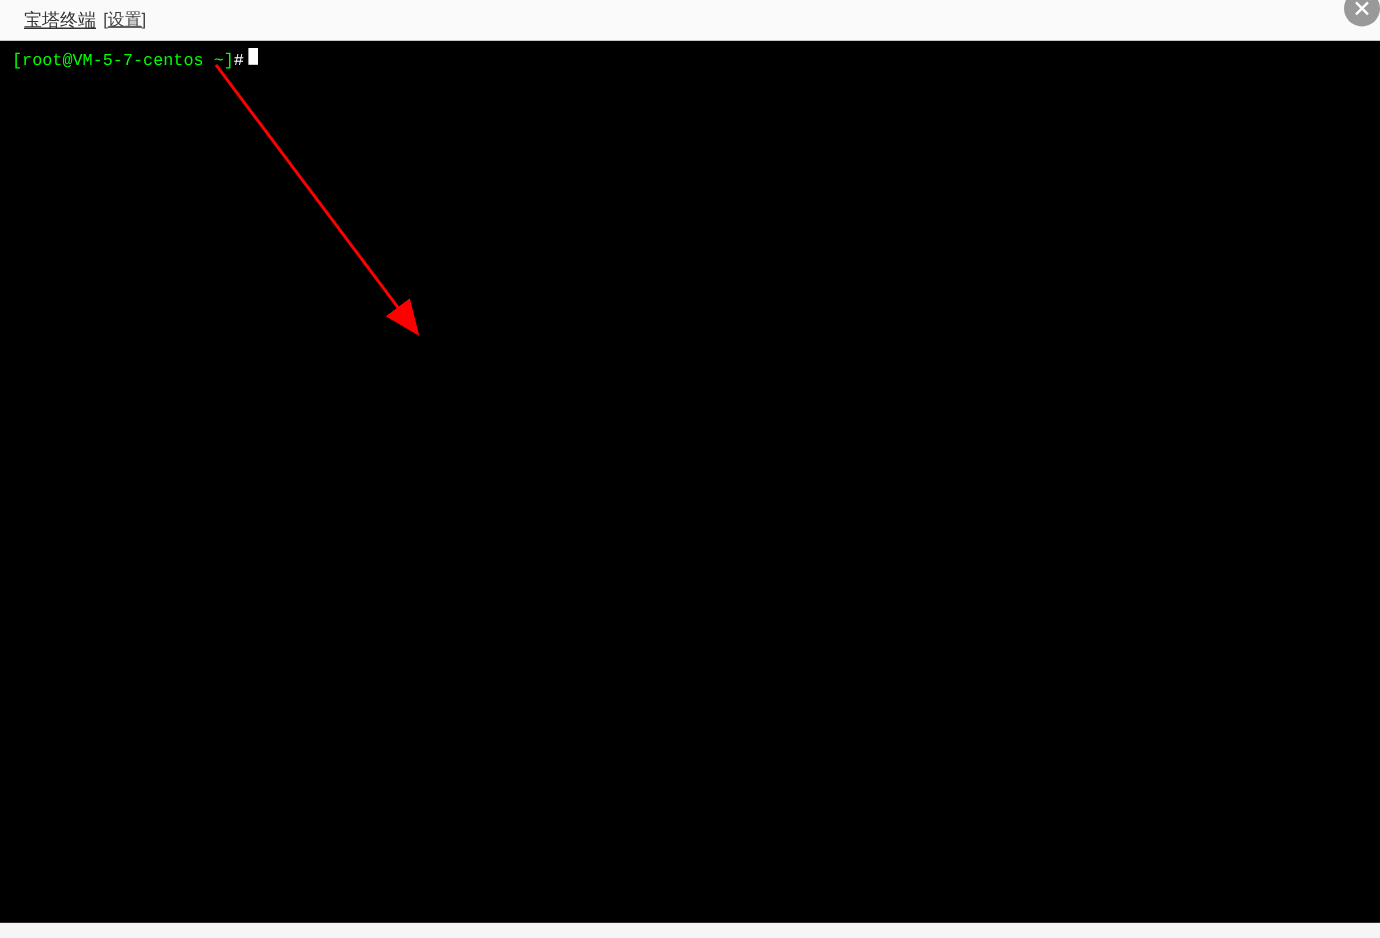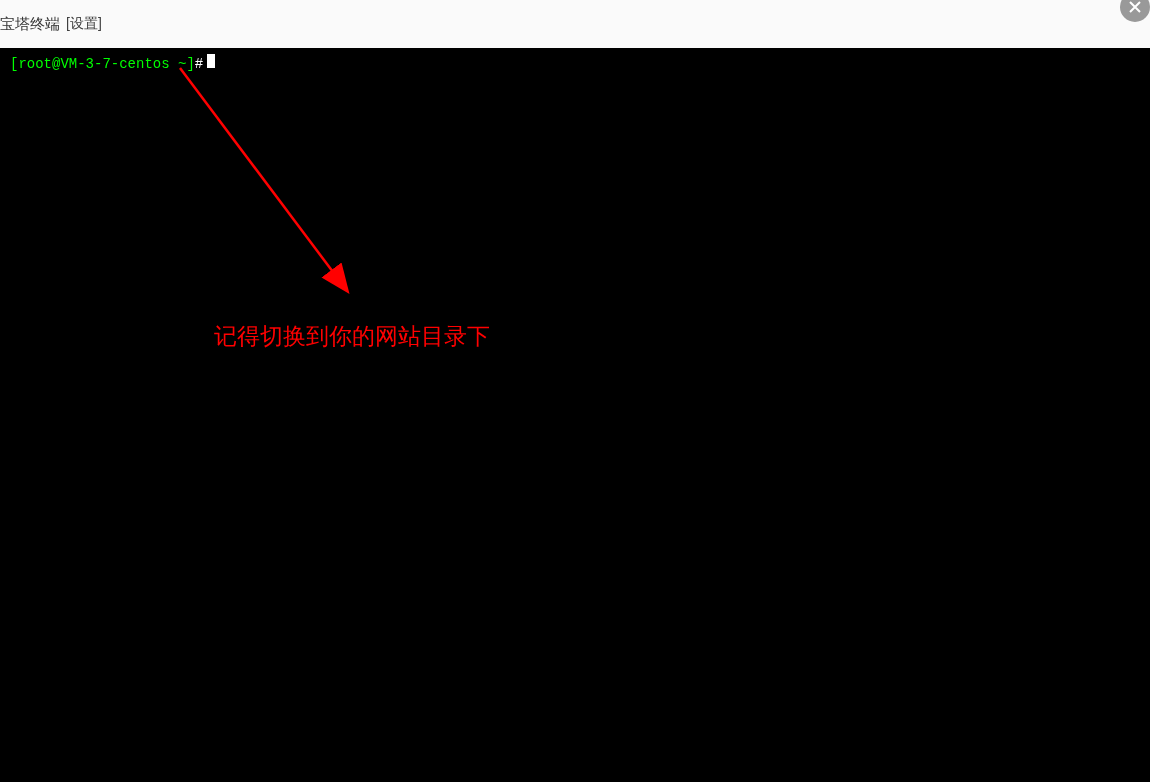--- a/index.html
+++ b/index.html
@@ -10,24 +10,26 @@
     body {
       width: 1150px;
       height: 782px;
       font-family: "Microsoft YaHei", Arial, sans-serif;
       background: #f5f5f5;
       overflow: hidden;
       position: relative;
     }
     .header {
       background: #fafafa;
-      height: 48px;
+      height: 34px;
       display: flex;
       align-items: center;
+      padding-left: 20px;
       position: relative;
+      text-decoration: underline;
     }
     .header-title {
       font-size: 15px;
       color: #333;
       font-weight: normal;
     }
     .header-link {
       font-size: 14px;
       color: #404040;
       margin-left: 6px;
@@ -104,28 +106,27 @@
   <span class="header-link">设置</span>
   <div class="close-btn">
     <svg width="14" height="14" viewBox="0 0 14 14">
       <path d="M2 2 L12 12 M12 2 L2 12" stroke="#fff" stroke-width="2" fill="none"></path>
     </svg>
   </div>
 </div>
 
 <div class="terminal">
   <div class="terminal-line">
-    <span class="prompt-green">[root@VM-3-7-centos ~]</span>
+    <span class="prompt-green">[root@VM-5-7-centos ~]</span>
     <span class="prompt-white">#</span>
     <span class="cursor"></span>
   </div>
 
   <svg class="annotation-arrow" width="200" height="250" viewBox="0 0 200 250">
     <defs>
       <marker id="arrowhead" markerWidth="12" markerHeight="12" refX="9" refY="5" orient="auto">
         <polygon points="0 0, 12 5, 0 10" fill="#ff0000"></polygon>
       </marker>
     </defs>
     <line x1="5" y1="5" x2="170" y2="225" stroke="#ff0000" stroke-width="2.5" marker-end="url(#arrowhead)"></line>
   </svg>
 
-  <div class="annotation-text">记得切换到你的网站目录下</div>
 </div>
 
 </body></html>

